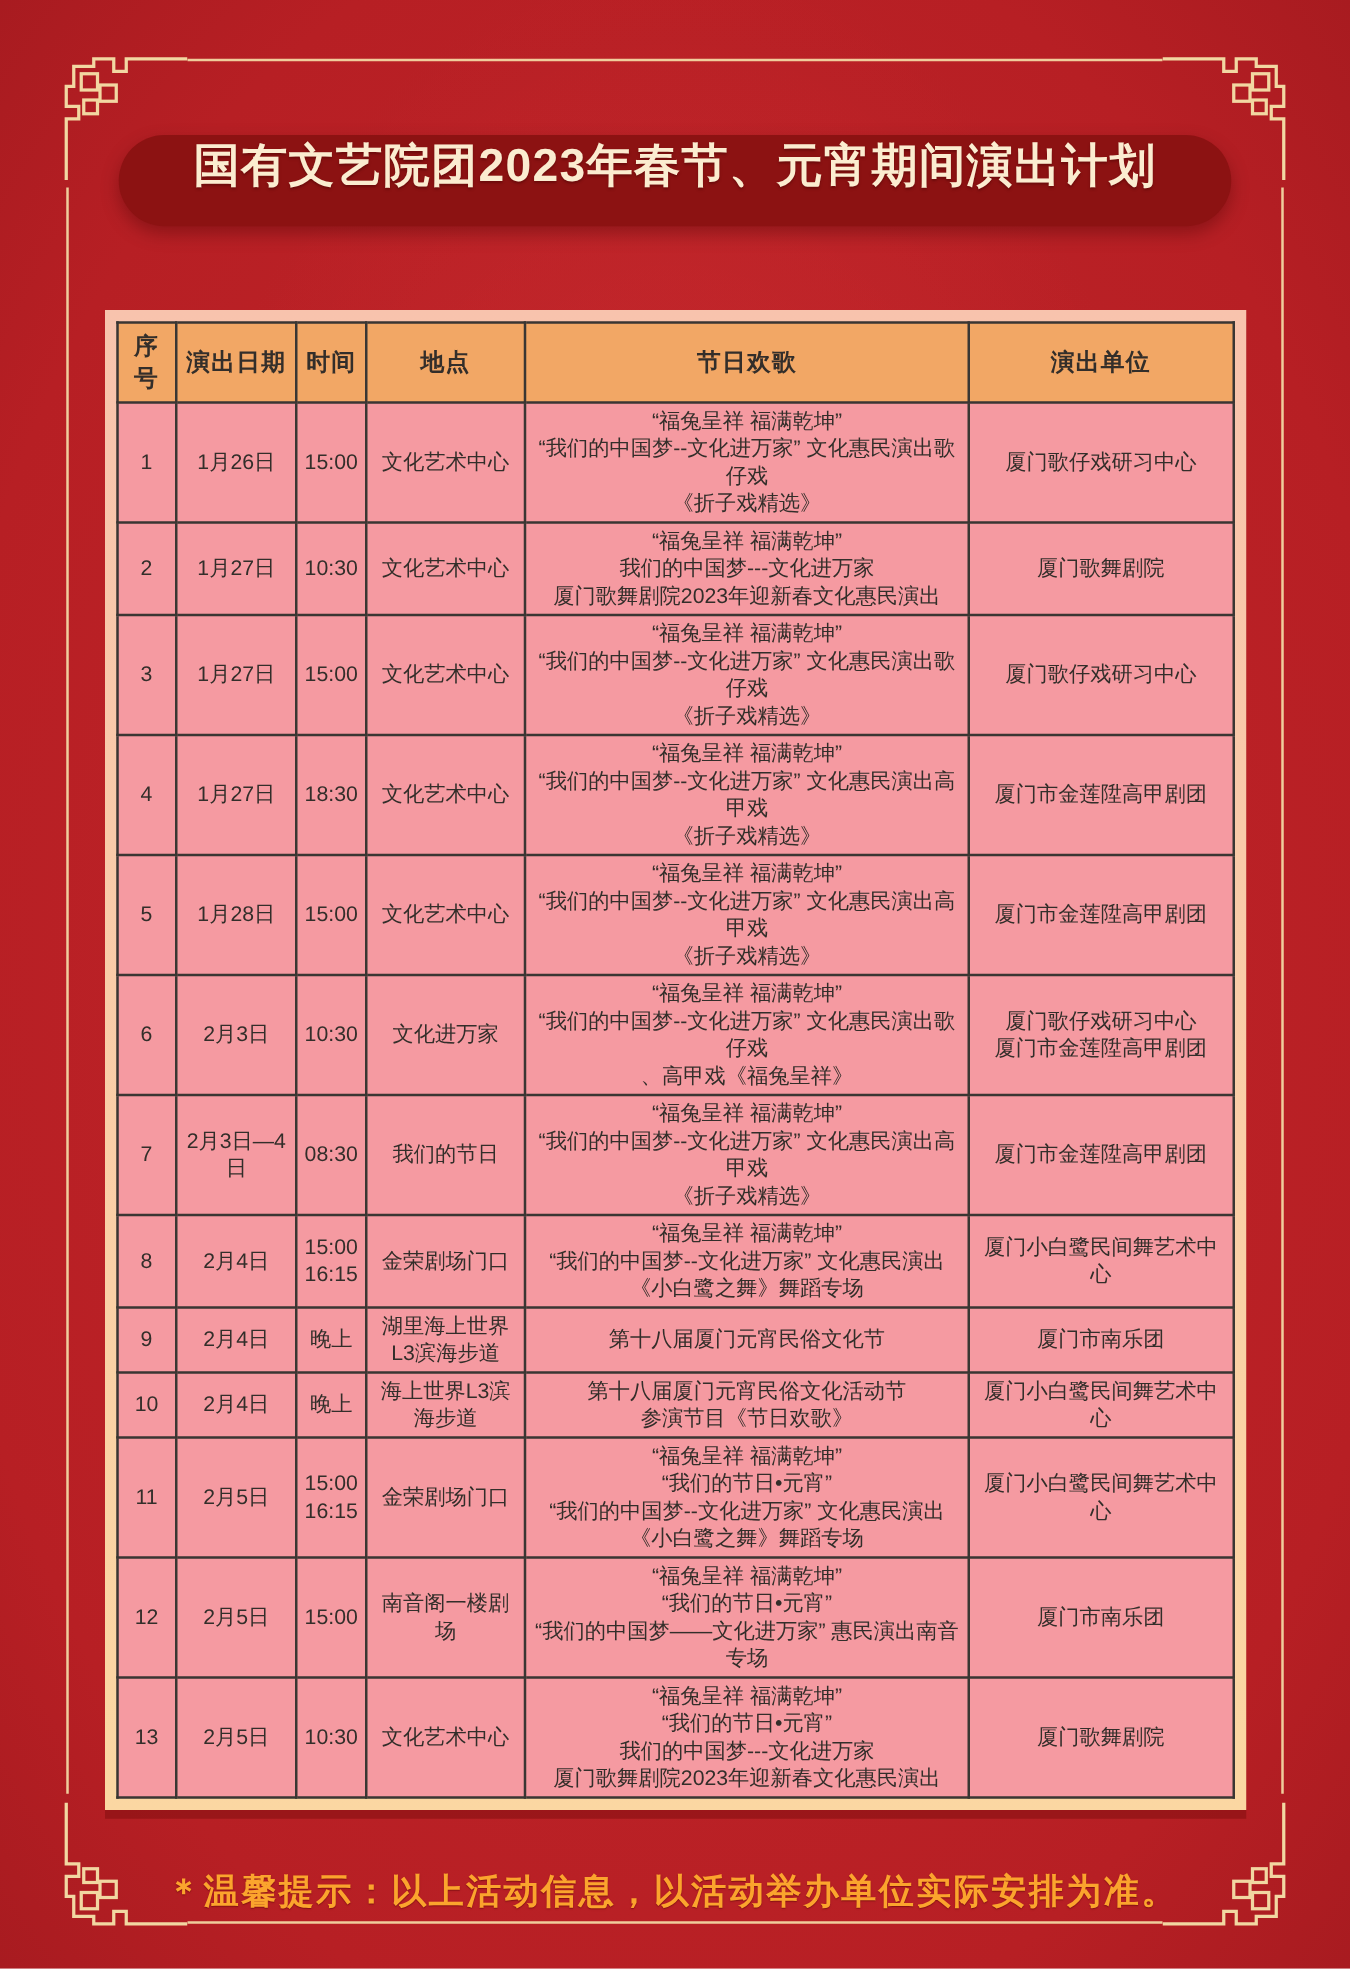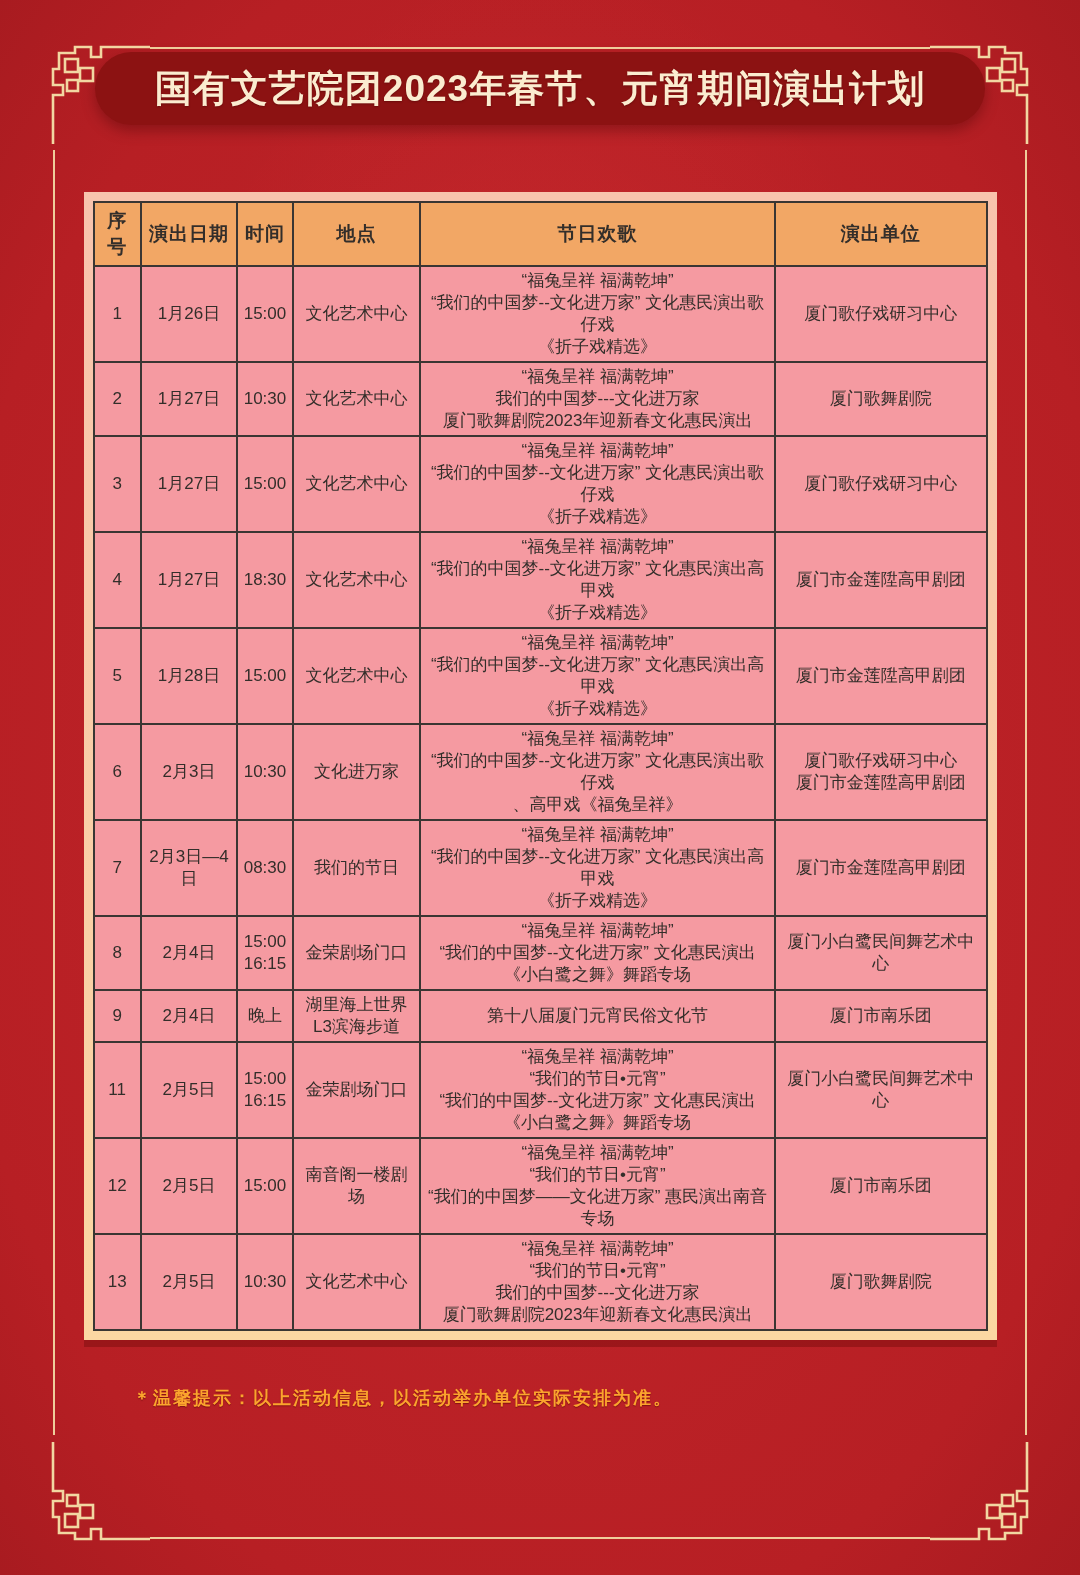--- a/index.html
+++ b/index.html
@@ -33,24 +33,24 @@
   .fl-right{top:150px;bottom:140px;right:53px;width:2px;}
   .corner{position:absolute;width:105px;height:105px;}
   .corner svg{width:100%;height:100%;display:block;}
   .corner path,.corner rect{fill:none;stroke:var(--frame-gold);stroke-width:2.6;}
   .c-tl{left:45px;top:39px;}
   .c-tr{right:45px;top:39px;transform:scaleX(-1);}
   .c-bl{left:45px;bottom:28px;transform:scaleY(-1);}
   .c-br{right:45px;bottom:28px;transform:rotate(180deg);}
   
   .banner{
-    width:890px;height:73px;margin:52px auto 0;
+    width:890px;height:73px;margin:108px auto 0;
     background:var(--banner);
     border-radius:40px;
-    display:flex;align-items:center;justify-content:center;
+    display:flex;align-items:flex-start;justify-content:center;
     box-shadow:0 6px 14px rgba(60,0,0,.35);
   }
   .banner span{
     color:var(--banner-text);
     font-size:37px;font-weight:bold;letter-spacing:1px;
     text-shadow:0 1px 2px rgba(60,0,0,.4);
   }
   
   .table-wrap{
     width:895px;margin:67px auto 16px;
@@ -73,21 +73,21 @@
   }
   tbody td{
     background:var(--row-bg);
     font-size:17px;line-height:22px;
   }
   tbody td .line{white-space:normal;}
   
   .note{
     margin:46px 0 0 133px;
     color:var(--note);
-    font-size:18px;font-weight:bold;letter-spacing:2px;
+    font-size:28px;font-weight:bold;letter-spacing:2px;
     text-shadow:0 1px 1px rgba(80,0,0,.5);
   }
 </style>
 </head>
 <body>
 
 <div class="poster">
 
   <div class="frame-line fl-top"></div>
   <div class="frame-line fl-bottom"></div>
@@ -345,20 +345,41 @@
             </td>
             <td>
               <div class="line">第十八届厦门元宵民俗文化节</div>
             </td>
             <td>
               <div class="line">厦门市南乐团</div>
             </td>
           </tr>
           <tr>
             <td>
+              <div class="line">10</div>
+            </td>
+            <td>
+              <div class="line">2月4日</div>
+            </td>
+            <td>
+              <div class="line">晚上</div>
+            </td>
+            <td>
+              <div class="line">海上世界L3滨海步道</div>
+            </td>
+            <td>
+              <div class="line">第十八届厦门元宵民俗文化活动节</div>
+              <div class="line">参演节目《节日欢歌》</div>
+            </td>
+            <td>
+              <div class="line">厦门小白鹭民间舞艺术中心</div>
+            </td>
+          </tr>
+          <tr>
+            <td>
               <div class="line">11</div>
             </td>
             <td>
               <div class="line">2月5日</div>
             </td>
             <td>
               <div class="line">15:00</div>
               <div class="line">16:15</div>
             </td>
             <td>

